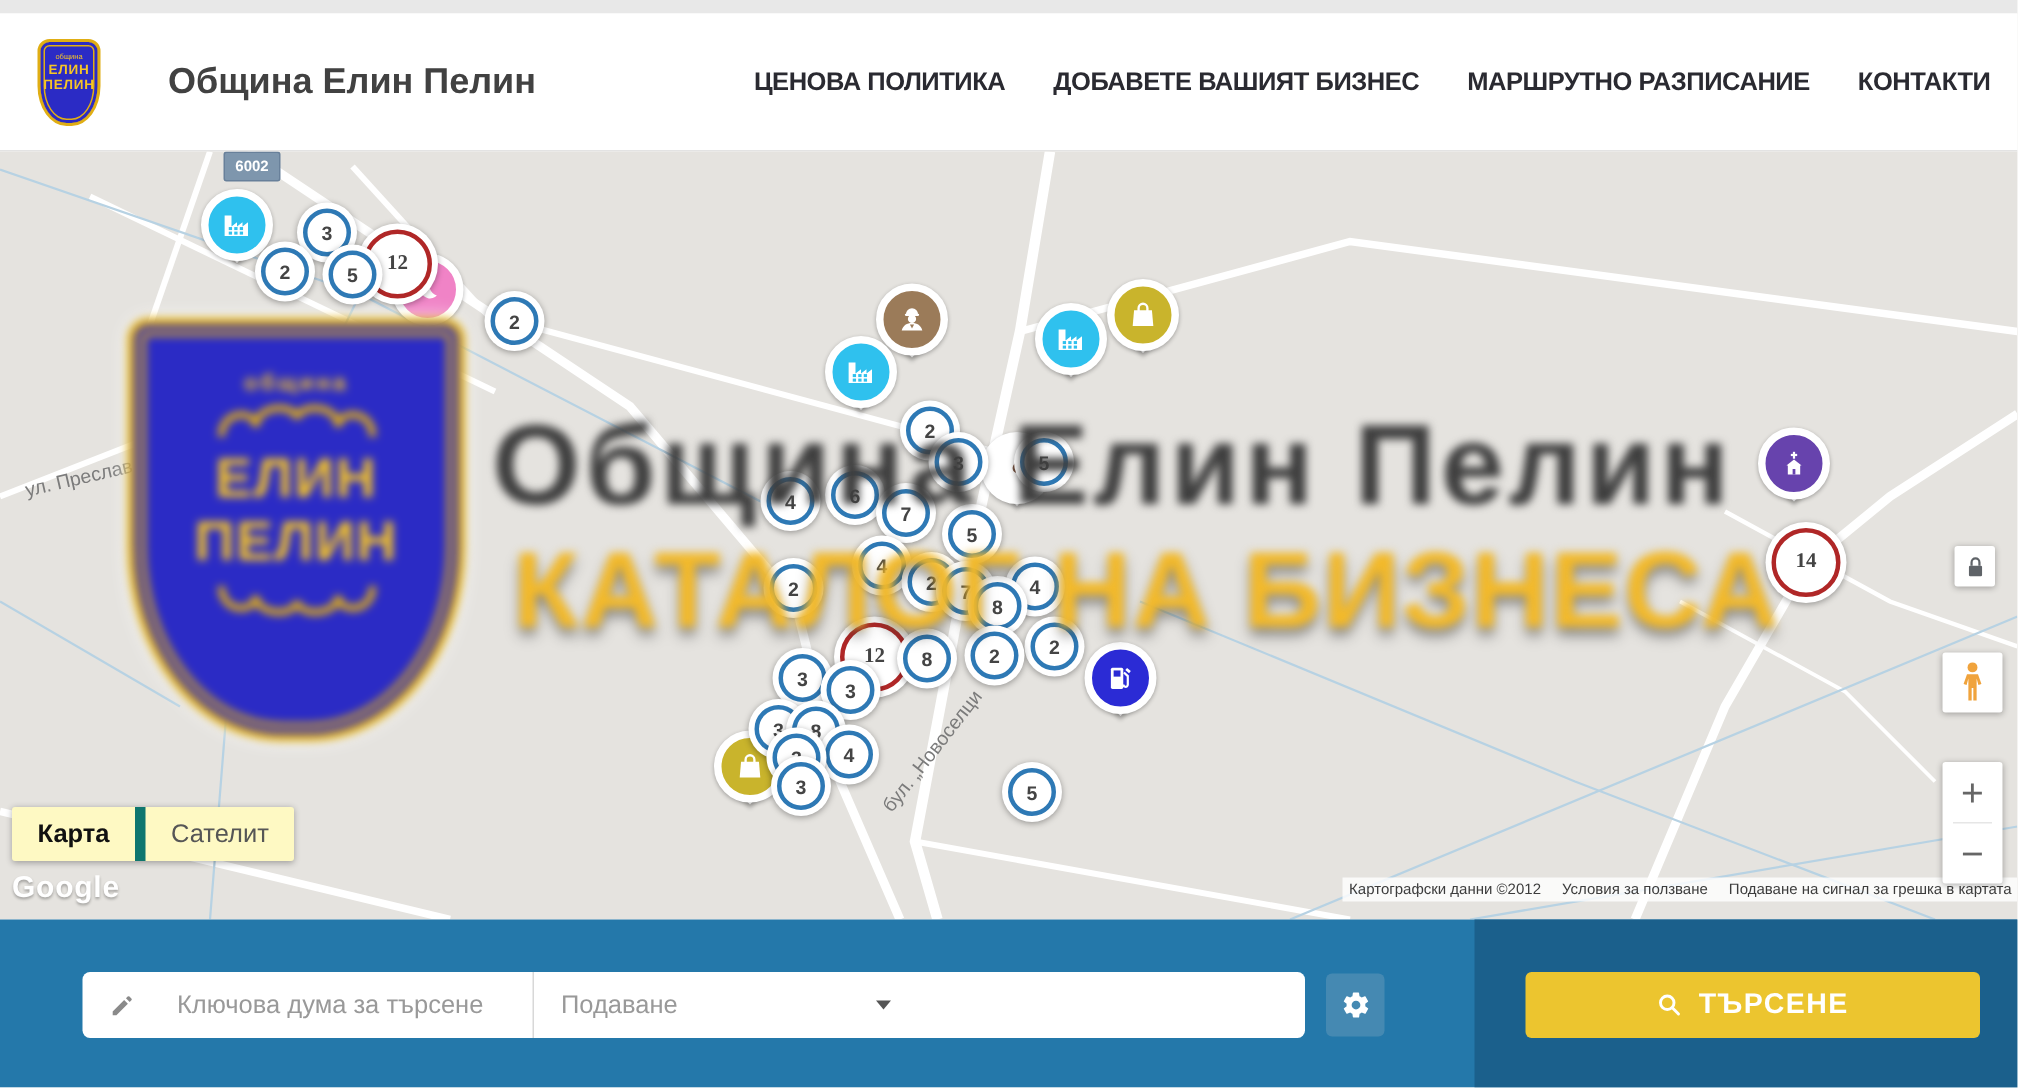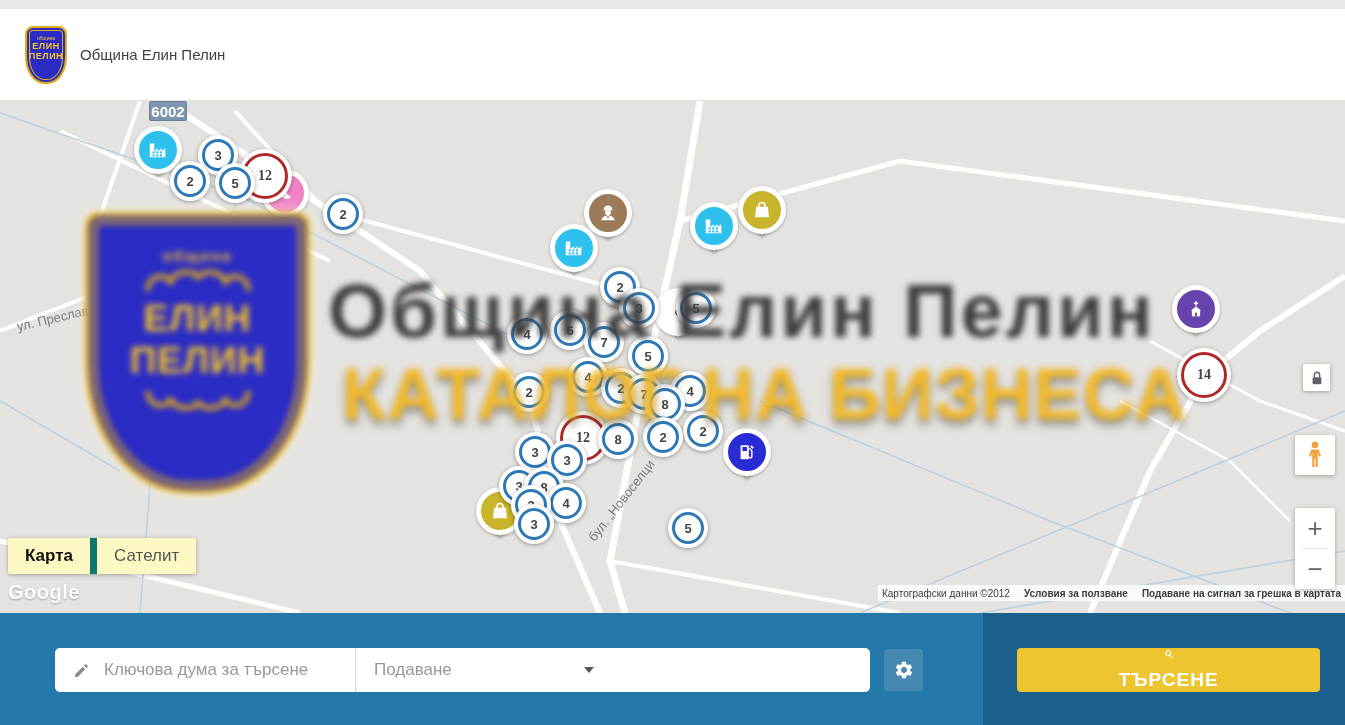--- a/index.html
+++ b/index.html
@@ -1,35 +1,35 @@
 <!DOCTYPE html>
 <html><head>
 <meta charset="utf-8">
 <style>
   html,body{margin:0;padding:0;width:1345px;height:725px;overflow:hidden;
     font-family:"Liberation Sans",sans-serif;background:#fff;}
   .topstrip{height:9px;background:#e8e8e8;}
   
   header{height:92px;background:#fff;border-bottom:1px solid #e3e3e3;
-    display:flex;align-items:center;padding:0 18px 0 25px;box-sizing:border-box;}
+    display:flex;align-items:center;padding:0 18px 0 25px;box-sizing:border-box;gap:32px;}
   .shield{background:#2b2bc5;border:2px solid #e0ae14;border-radius:8px 8px 46% 46%;
     box-shadow:inset 0 0 0 2px #2b2bc5,inset 0 0 0 3px #e0ae14;
     color:#f6c526;text-align:center;box-sizing:border-box;flex:none;}
   .shield-sm{width:42px;height:58px;padding-top:7px;margin-right:13px;}
   .shield-sm .sh-top{font-size:5px;line-height:6px;}
   .shield-sm .sh-name{font-size:9px;font-weight:bold;line-height:10px;letter-spacing:.5px;}
-  .brand .t1{font-size:15px;font-weight:normal;color:#414141;line-height:24px;}
+  .brand .t1{font-size:24px;font-weight:bold;color:#414141;line-height:24px;}
   .brand .t2{font-size:16.5px;font-weight:bold;color:#e8b722;letter-spacing:.6px;line-height:21px;}
   nav{margin-left:auto;display:flex;gap:32px;}
   nav a{font-size:17px;font-weight:bold;color:#2a2a31;text-decoration:none;letter-spacing:-.3px;}
   
   .map{position:relative;height:512px;background:#e5e3df;overflow:hidden;}
   .map svg.roads{position:absolute;inset:0;}
   .road-badge{position:absolute;left:149px;top:0px;width:36px;height:18px;background:#7e96ad;
-    border:1px solid #68809a;border-radius:2px;color:#fff;font-size:15px;font-weight:bold;
+    border:1px solid #68809a;border-radius:2px;color:#fff;font-size:10px;font-weight:bold;
     display:flex;align-items:center;justify-content:center;z-index:1;}
   .street-label{position:absolute;color:#7b7b7b;font-size:13px;white-space:nowrap;z-index:1;}
   
   .pin{position:absolute;width:48px;height:48px;z-index:2;}
   .pin-tail{position:absolute;left:16px;top:30px;width:16px;height:16px;background:#fff;
     transform:rotate(45deg);box-shadow:2px 2px 3px rgba(0,0,0,.25);}
   .pin-circle{position:absolute;inset:0;border:5px solid #fff;border-radius:50%;
     display:flex;align-items:center;justify-content:center;box-sizing:border-box;
     box-shadow:0 1px 3px rgba(0,0,0,.3);}
   .cluster{position:absolute;background:#fff;border-radius:50%;z-index:3;
@@ -53,66 +53,72 @@
   
   .maptype{position:absolute;left:8px;top:437px;height:36px;display:flex;background:#fef9c3;
     border-radius:2px;box-shadow:0 1px 4px rgba(0,0,0,.3);z-index:6;}
   .maptype .mt{display:flex;align-items:center;padding:0 17px;font-size:17px;cursor:pointer;}
   .maptype .mt.active{font-weight:bold;color:#111;}
   .maptype .mt.inactive{color:#565656;border-left:7px solid #0f766e;}
   .glogo{position:absolute;left:8px;top:480px;z-index:6;color:#fff;font-size:20px;font-weight:bold;
     letter-spacing:.5px;text-shadow:0 1px 2px rgba(0,0,0,.3);}
   .attrib{position:absolute;right:0;top:484px;height:16px;z-index:6;display:flex;align-items:center;
     background:rgba(255,255,255,.8);font-size:10px;color:#3c3c3c;padding:0 4px;gap:14px;}
-  .attrib a{color:#3c3c3c;text-decoration:none;font-weight:bold;}
+  .attrib a{color:#3c3c3c;text-decoration:none;}
   .ctrl{position:absolute;background:#fff;border-radius:2px;box-shadow:0 1px 4px rgba(0,0,0,.3);
     z-index:6;display:flex;align-items:center;justify-content:center;}
   .lockbtn{left:1303px;top:263px;width:27px;height:27px;}
   .pegman{left:1295px;top:334px;width:40px;height:40px;}
   .zoomctrl{left:1295px;top:407px;width:40px;height:81px;flex-direction:column;}
   .zoomctrl .zb{width:40px;height:40px;display:flex;align-items:center;justify-content:center;
     font-size:26px;color:#666;cursor:pointer;}
   .zoomctrl .zdiv{width:26px;height:1px;background:#e6e6e6;}
   
   .searchbar{position:relative;height:112px;background:#2478aa;}
   .searchbar .darkpanel{position:absolute;left:983px;top:0;width:362px;height:112px;background:#1b608c;}
   .sgroup{position:absolute;left:55px;top:35px;width:815px;height:44px;background:#fff;
     border-radius:5px;display:flex;align-items:stretch;overflow:hidden;}
   .ssec{display:flex;align-items:center;box-sizing:border-box;}
-  .sec-key{width:300px;padding:0 14px 0 18px;}
+  .sec-key{width:300px;padding:0 14px 0 18px;gap:14px;}
   .sec-key input{border:none;outline:none;flex:1;font-size:17px;margin-left:12px;
     font-family:"Liberation Sans",sans-serif;color:#444;}
   .sec-key input::placeholder{color:#999;}
   .sec-dd{border-left:1px solid #d8d8d8;padding:0 18px;cursor:pointer;}
   .sec-cat{width:257px;}
   .sec-loc{width:258px;}
   .sec-dd .ph{font-size:17px;color:#999;}
   .caret{margin-left:auto;width:0;height:0;border-left:5px solid transparent;
     border-right:5px solid transparent;border-top:6px solid #555;}
   .gearbtn{position:absolute;left:884px;top:36px;width:39px;height:42px;background:#4589b2;
     border:none;border-radius:4px;display:flex;align-items:center;justify-content:center;cursor:pointer;}
   .searchbtn{position:absolute;left:1017px;top:35px;width:303px;height:44px;background:#ecc52f;
     border:none;border-radius:4px;display:flex;align-items:center;justify-content:center;gap:10px;
     color:#fff;font-size:19px;font-weight:bold;letter-spacing:1px;cursor:pointer;
-    font-family:"Liberation Sans",sans-serif;flex-direction:column;}
+    font-family:"Liberation Sans",sans-serif;}
 </style>
 </head>
 <body>
 
 <div class="topstrip"></div>
 
 <header>
   <div class="shield shield-sm">
     <div class="sh-top">община</div>
     <div class="sh-name">ЕЛИН</div>
     <div class="sh-name">ПЕЛИН</div>
   </div>
   <div class="brand">
     <div class="t1">Община Елин Пелин</div>
   </div>
+  <nav>
+    <a href="#">ЦЕНОВА ПОЛИТИКА</a>
+    <a href="#">ДОБАВЕТЕ ВАШИЯТ БИЗНЕС</a>
+    <a href="#">МАРШРУТНО РАЗПИСАНИЕ</a>
+    <a href="#">КОНТАКТИ</a>
+  </nav>
 </header>
 
 <div class="map">
   <svg class="roads" width="1345" height="512">
     <g stroke="#ffffff" fill="none">
       <path d="M165 0 L420 170 L530 300 L560 420 L600 512" stroke-width="6"></path>
       <path d="M700 0 L680 120 L640 300 L610 460 L625 512" stroke-width="7"></path>
       <path d="M60 30 L330 160" stroke-width="4"></path>
       <path d="M140 0 L95 130" stroke-width="4"></path>
       <path d="M235 10 L335 120" stroke-width="4"></path>

